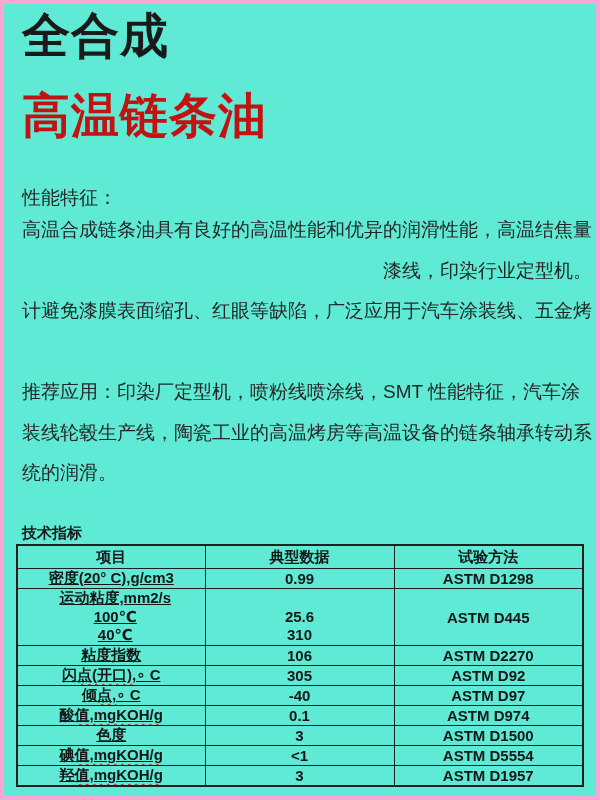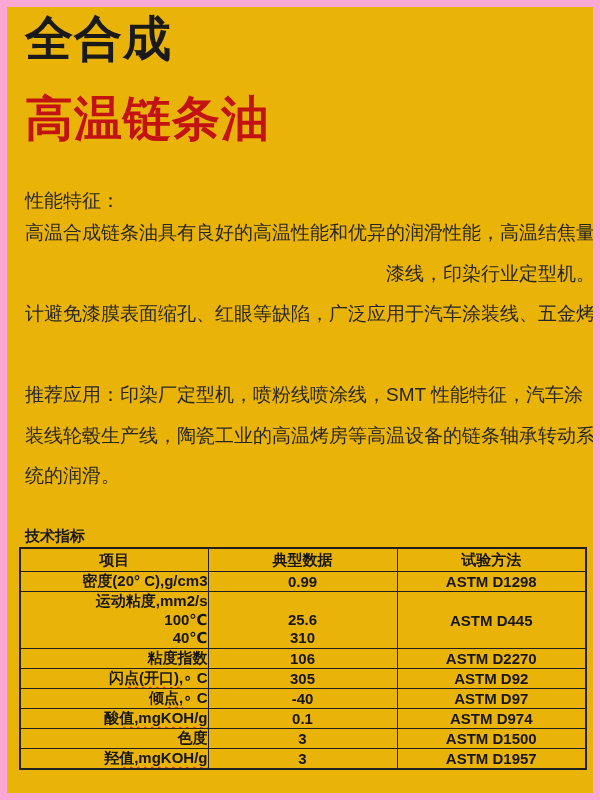--- a/index.html
+++ b/index.html
@@ -1,21 +1,21 @@
 <!DOCTYPE html>
 <html><head>
 <meta charset="utf-8">
 <style>
   html,body { margin:0; padding:0; background:#fff; }
   .page {
     position:relative;
     width:600px; height:800px;
     box-sizing:border-box;
-    background:#eab308;
-    border:7px solid #f9a8d4;
+    background:#5eead4;
+    border:4px solid #f9a8d4;
     font-family:"Liberation Sans","DejaVu Sans",sans-serif;
     color:#2b2b2b;
     overflow:hidden;
   }
   .title {
     position:absolute; left:18px;
     font-size:48px; font-weight:bold; line-height:1.15;
     letter-spacing:1px; color:#1a1a1a; white-space:nowrap;
   }
   .title1 { top:4px; }
@@ -43,21 +43,21 @@
     font-family:"Liberation Sans","DejaVu Sans",sans-serif;
     font-size:15px; font-weight:bold; color:#161616;
   }
   table.spec th, table.spec td {
     border:1px solid #1f1f1f;
     padding:0; vertical-align:middle;
     overflow:hidden; white-space:nowrap;
   }
   table.spec th { height:22px; text-align:center; font-weight:bold; }
   table.spec td { height:19px; }
-  td.item { text-align:right; padding-left:6px; }
+  td.item { text-align:center; padding-left:6px;text-decoration:underline; }
   td.val, td.method { text-align:center; }
   tr.visc td { height:56px; }
   .vline { height:18.6px; line-height:18.6px; }
   tr.visc td.item .vline { padding-left:8px; }
   .sq {
     text-decoration:underline;
     text-decoration-style:wavy;
     text-decoration-color:#e01313;
     text-decoration-thickness:1px;
     text-underline-offset:3px;
@@ -136,20 +136,25 @@
       <td class="item"><span>酸</span><span class="sq">值,mgKOH/g</span><span></span></td>
       <td class="val">0.1</td>
       <td class="method">ASTM D974</td>
     </tr>
     <tr>
       <td class="item"><span></span><span class="sq"></span><span>色度</span></td>
       <td class="val">3</td>
       <td class="method">ASTM D1500</td>
     </tr>
     <tr>
+      <td class="item"><span>碘</span><span class="sq">值,mgKOH/g</span><span></span></td>
+      <td class="val">&lt;1</td>
+      <td class="method">ASTM D5554</td>
+    </tr>
+    <tr>
       <td class="item"><span>羟</span><span class="sq">值,mgKOH/g</span><span></span></td>
       <td class="val">3</td>
       <td class="method">ASTM D1957</td>
     </tr>
   </tbody>
     </table>
 
 </div>
 
 </body></html>

